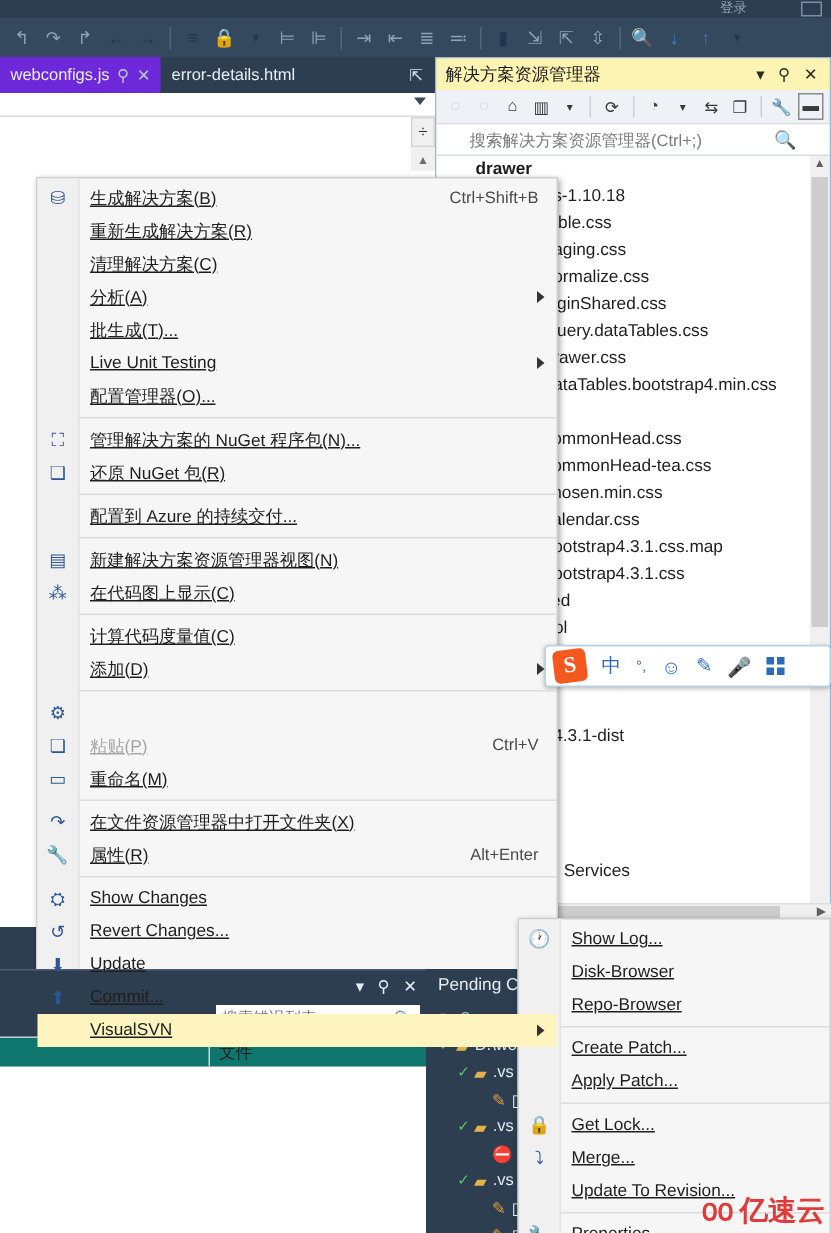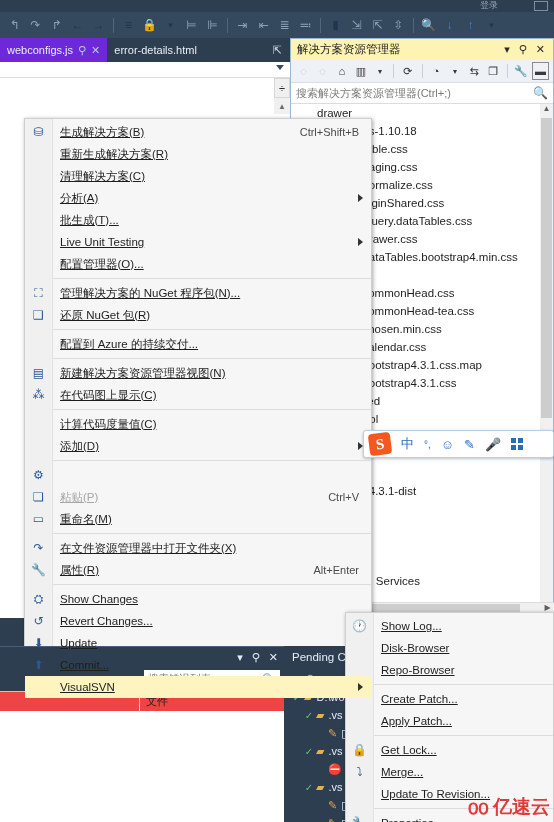--- a/index.html
+++ b/index.html
@@ -130,21 +130,21 @@
   }
   .sol-toolbar .ico {
     width: 18px; height: 18px; display: flex; align-items: center; justify-content: center;
     color: #3a3a3a; font-size: 11px;
   }
   .sol-toolbar .ico.dim { color: #b4b4b4; }
   .sol-toolbar .vsep { width: 1px; height: 14px; background: #c9cfd6; margin: 0 3px; }
   .sol-toolbar .boxed { border: 1px solid #8a8a8a; width: 18px; height: 18px; }
   .sol-search {
     height: 21px; background: #ffffff; border-bottom: 1px solid #d8dde3;
-    display: flex; align-items: center; padding: 0 5px;
+    display: flex; align-items: center; padding: 0 22px;
     font-size: 11px; color: #7a7a7a;
   }
   .sol-search .mag { margin-left: auto; color: #2b5797; font-size: 12px; }
   .sol-tree {
     position: relative; height: 511px; background: #ffffff; overflow: hidden;
   }
   .node {
     display: flex; align-items: center; height: 18px;
     font-size: 11.5px; color: #1e1e1e; white-space: nowrap;
   }
@@ -198,21 +198,21 @@
     height: 24px; background: #2d3e50; display: flex; align-items: center;
     padding: 0 4px;
   }
   .errpanel .searchbox {
     margin-left: auto; width: 136px; height: 18px; background: #fff;
     display: flex; align-items: center; padding: 0 4px;
     font-size: 10.5px; color: #777;
   }
   .errpanel .searchbox .mag { margin-left: auto; color: #2b5797; font-size: 11px; }
   .errpanel .colhdr {
-    height: 20px; background: #ef4444; border-top: 1px solid #c8c8c8;
+    height: 20px; background: #0f766e; border-top: 1px solid #c8c8c8;
     display: flex; align-items: center; font-size: 11px; color: #1e1e1e;
   }
   .errpanel .colhdr .c1 { width: 140px; border-right: 1px solid #d5d5d5; height: 100%; }
   .errpanel .colhdr .c2 { flex: 1; padding-left: 6px; display:flex; align-items:center; height: 100%;}
   .errpanel .listbody { height: 112px; background: #ffffff; }
 
   
   .pending {
     position: absolute; left: 284px; top: 646px; width: 270px; height: 176px;
     background: #2d3e50;
@@ -330,21 +330,21 @@
       <div class="ico">❐</div>
       <div class="vsep"></div>
       <div class="ico">🔧</div>
       <div class="ico boxed">▬</div>
     </div>
     <div class="sol-search">
       <span>搜索解决方案资源管理器(Ctrl+;)</span>
       <span class="mag">🔍</span>
     </div>
     <div class="sol-tree" id="sol-tree">
-      <div class="node" style="padding-left: 26px;">
+      <div class="node" style="padding-left: 26px; font-weight: bold;">
           <span>drawer</span>
         </div>
         <div class="node" style="padding-left: 26px;">
           <span>DataTables-1.10.18</span>
         </div>
         <div class="node" style="padding-left: 48px;">
           <span class="dot">●</span>
           <span class="ico cssf">▤</span>
           <span>table.css</span>
         </div>

